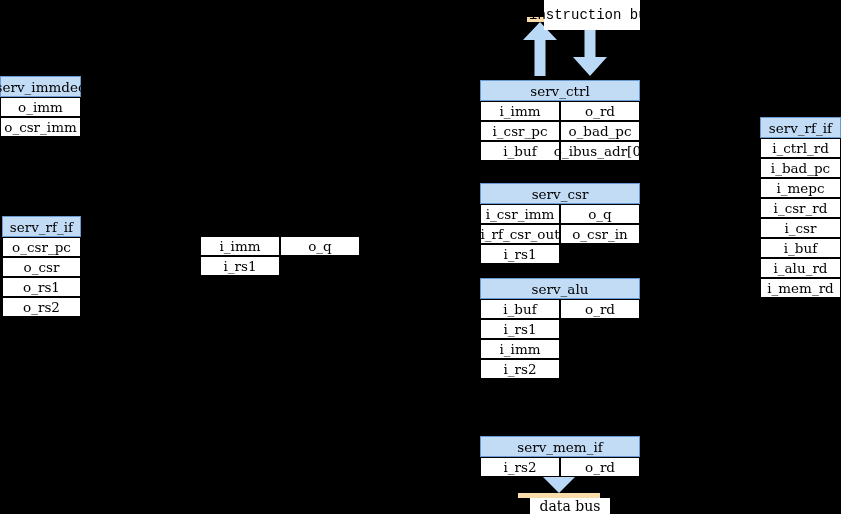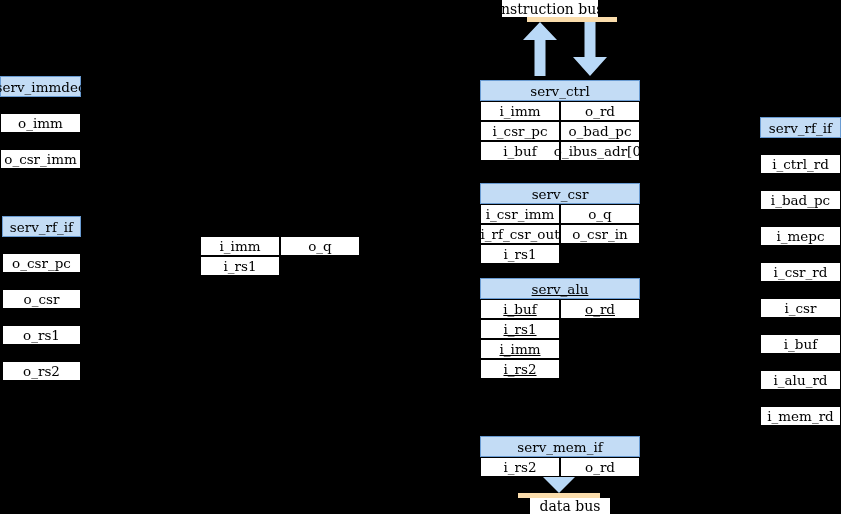--- a/index.html
+++ b/index.html
@@ -31,21 +31,21 @@
     background: var(--cell-fill, #fff);
     border: 1px solid var(--cell-border, #000);
     display: flex;
     align-items: center;
     justify-content: center;
     font-size: 13.5px;
     white-space: nowrap;
     overflow: visible;
   }
   .pcell.half { width: 50%; }
-  .pcell.full { width: 100%; margin-top: 16px; }
+  .pcell.full { width: 100%; }
   .bus-bar { position: absolute; }
   .bus-label {
     position: absolute;
     background: var(--bus-label-bg, #fff);
     display: flex;
     align-items: center;
     justify-content: center;
     font-size: 14px;
     white-space: nowrap;
   }
@@ -119,21 +119,21 @@
         <div class="pcell half">o_q</div>
       </div>
       <div class="prow">
         <div class="pcell half">i_rf_csr_out</div>
         <div class="pcell half">o_csr_in</div>
       </div>
       <div class="prow">
         <div class="pcell half">i_rs1</div>
       </div>
     </div>
-    <div class="block" style="left: 480px; top: 278px; width: 160px; text-decoration: underline;">
+    <div class="block" style="left: 480px; top: 278px; width: 160px;">
       <div class="block-header">serv_alu</div>
       <div class="prow">
         <div class="pcell half">i_buf</div>
         <div class="pcell half">o_rd</div>
       </div>
       <div class="prow">
         <div class="pcell half">i_rs1</div>
       </div>
       <div class="prow">
         <div class="pcell half">i_imm</div>
@@ -170,16 +170,16 @@
         <div class="pcell full">i_buf</div>
       </div>
       <div class="prow">
         <div class="pcell full">i_alu_rd</div>
       </div>
       <div class="prow">
         <div class="pcell full">i_mem_rd</div>
       </div>
     </div>
     <div class="bus-bar" style="left: 527px; top: 17px; width: 90px; height: 5px; background: rgb(250, 220, 171);"></div>
-    <div class="bus-label" style="left: 502px; top: 0px; width: 96px; height: 17px;">instruction bus</div>
+    <div class="bus-label" style="left: 544px; top: 0px; width: 96px; height: 30px; font-family: Liberation Mono, monospace;">instruction bus</div>
     <div class="bus-bar" style="left: 518px; top: 493px; width: 82px; height: 5px; background: rgb(250, 220, 171);"></div>
     <div class="bus-label" style="left: 530px; top: 498px; width: 80px; height: 16px;">data bus</div>
   </div>
 
 </body></html>

